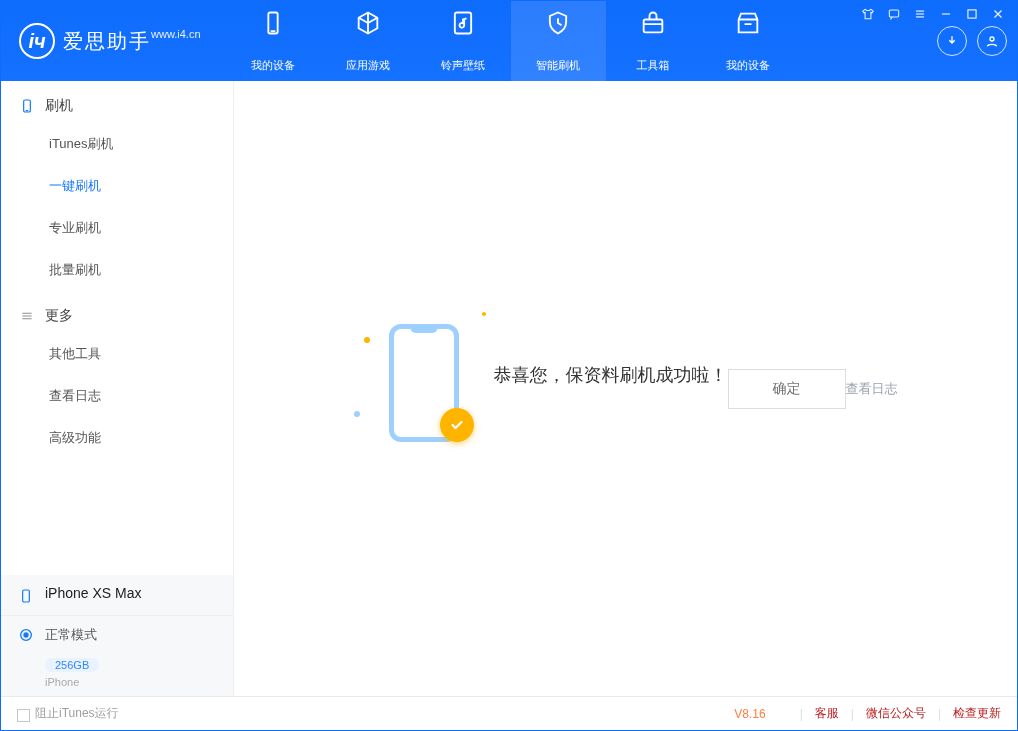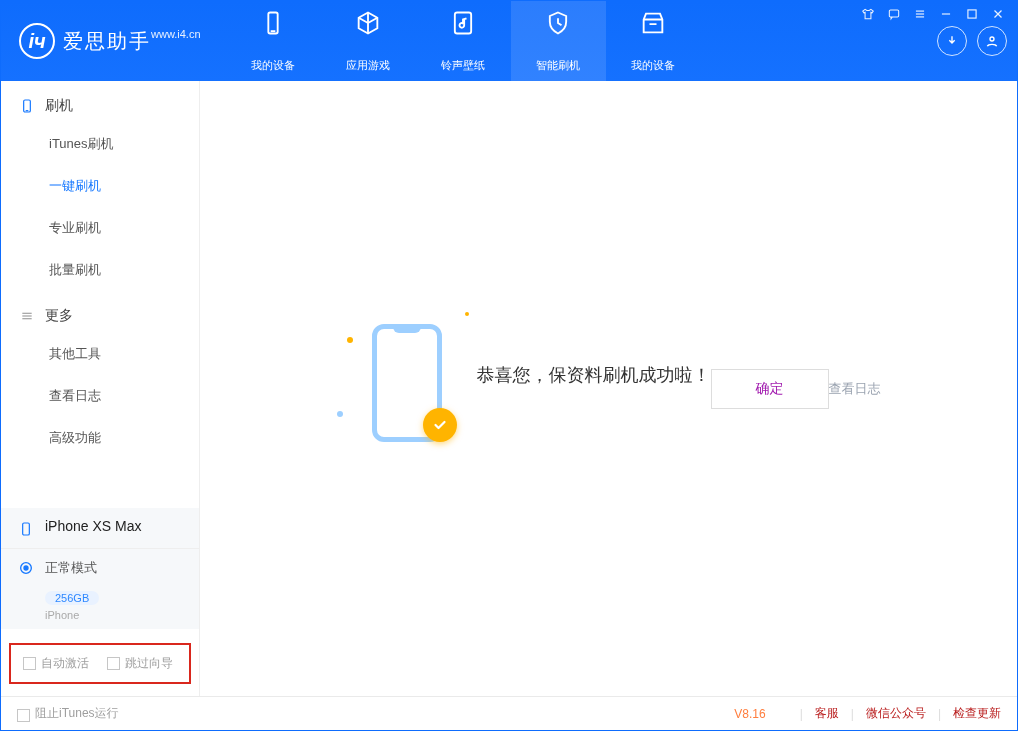--- a/index.html
+++ b/index.html
@@ -15,21 +15,21 @@
 .nav-tab { width: 95px; display: flex; flex-direction: column; align-items: center; justify-content: center; cursor: pointer; position: relative; }
 .nav-tab.active { background: rgba(255,255,255,0.12); }
 .nav-tab .tab-icon { width: 28px; height: 28px; margin-bottom: 6px; }
 .nav-tab .tab-label { font-size: 11px; margin-top: 15px; }
 .titlebar-spacer { flex: 1; }
 .title-actions { display: flex; align-items: center; gap: 10px; }
 .window-controls { position: absolute; top: 6px; right: 12px; display: flex; gap: 12px; color: #fff; }
 .win-ctrl { cursor: pointer; opacity: 0.9; }
 .circle-icon-btn { width: 30px; height: 30px; border-radius: 50%; border: 1.5px solid rgba(255,255,255,0.8); display: flex; align-items: center; justify-content: center; cursor: pointer; }
 .body { flex: 1; display: flex; overflow: hidden; }
-.sidebar { width: 199px; border-right: 1px solid #eee; display: flex; flex-direction: column; background: #fff; }
+.sidebar { width: 233px; border-right: 1px solid #eee; display: flex; flex-direction: column; background: #fff; }
 .side-group-header { display: flex; align-items: center; padding: 16px 18px 8px 18px; font-size: 14px; color: #444; }
 .side-group-header .sg-icon { margin-right: 10px; }
 .side-item { padding: 12px 10px 12px 48px; font-size: 13px; color: #555; cursor: pointer; }
 .side-item.active { color: #1678ff; }
 .device-strip { margin-top: auto; }
 .device-row { display: flex; align-items: center; padding: 10px 16px; background: #f6f8fa; border-top: 1px solid #eee; font-size: 13px; cursor: pointer; }
 .device-row .dicon { width: 18px; height: 18px; margin-right: 10px; display: flex; align-items: center; justify-content: center; }
 .device-name { color: #222; font-weight: 500; font-size: 14px; }
 .badge { display: inline-block; background: #e9f2ff; color: #2e88ff; border-radius: 10px; padding: 1px 10px; font-size: 11px; margin-top: 4px; }
 .device-detail { padding: 0 16px 8px 44px; background: #f6f8fa; }
@@ -40,21 +40,21 @@
 .main { flex: 1; position: relative; display: flex; flex-direction: row; align-items: center; justify-content: center; }
 .illustration { width: 140px; height: 150px; position: relative; margin-bottom: 24px; }
 .phone-shape { position: absolute; left: 35px; top: 22px; width: 70px; height: 118px; border: 5px solid #9dcfff; border-radius: 12px; background: #fff; }
 .phone-notch { position: absolute; top: -3px; left: 50%; transform: translateX(-50%); width: 28px; height: 7px; background: #9dcfff; border-radius: 0 0 6px 6px; }
 .badge-check { position: absolute; right: 20px; bottom: 10px; width: 34px; height: 34px; background: #ffb400; border-radius: 50%; display: flex; align-items: center; justify-content: center; box-shadow: 0 2px 6px rgba(255,180,0,0.5); }
 .sparkle { position: absolute; width: 6px; height: 6px; background: #ffb400; border-radius: 50%; }
 .sparkle.a { left: 10px; top: 35px; }
 .sparkle.b { right: 8px; top: 10px; width:4px;height:4px;}
 .sparkle.c { left: 0px; bottom: 35px; background: #9dcfff; }
 .success-text { font-size: 18px; color: #333; margin-bottom: 28px; }
-.btn-ok { border: 1px solid #ddd; background: #fff; padding: 10px 44px; font-size: 14px; color: #a21caf; cursor: pointer; }
+.btn-ok { border: 1px solid #ddd; background: #fff; padding: 10px 44px; font-size: 14px; color: #737373; cursor: pointer; }
 .link-log { color: #9aa3b0; font-size: 13px; cursor: pointer; }
 .statusbar { height: 34px; border-top: 1px solid #eaeaea; display: flex; align-items: center; padding: 0 16px; font-size: 12px; color: #888; }
 .statusbar .st-chk { display: flex; align-items: flex-end; color: #9e9e9e; cursor: pointer; }
 .statusbar-spacer { flex: 1; }
 .version { color: #ff7e3e; margin-right: 22px; }
 .sb-link { color: #b91c1c; cursor: pointer; }
 .sb-sep { color: #ddd; margin: 0 12px; }
 svg { display: block; }
 </style>
 </head>
@@ -104,20 +104,29 @@
           <svg viewBox="0 0 24 24" width="28" height="28" fill="none" stroke="#fff" stroke-width="1.6">
               <path d="M12 3l7 3v5c0 5-3 8-7 10-4-2-7-5-7-10V6l7-3z"></path>
               <path d="M12 8v4l3 2"></path>
             </svg>
         </span>
         <span class="tab-label">智能刷机</span>
       </div>
       <div class="nav-tab">
         <span class="tab-icon">
           <svg viewBox="0 0 24 24" width="28" height="28" fill="none" stroke="#fff" stroke-width="1.6">
+              <rect x="4" y="9" width="16" height="11" rx="1.5"></rect>
+              <path d="M9 9V6a3 3 0 0 1 6 0v3M4 13h16"></path>
+            </svg>
+        </span>
+        <span class="tab-label">工具箱</span>
+      </div>
+      <div class="nav-tab">
+        <span class="tab-icon">
+          <svg viewBox="0 0 24 24" width="28" height="28" fill="none" stroke="#fff" stroke-width="1.6">
               <path d="M4 9l2-5h12l2 5v11H4V9z"></path>
               <path d="M4 9h16M9 13h6"></path>
             </svg>
         </span>
         <span class="tab-label">我的设备</span>
       </div>
     </div>
 
     <div class="titlebar-spacer"></div>
 
@@ -222,30 +231,20 @@
                 <circle cx="12" cy="12" r="3" fill="#1678ff"></circle>
               </svg>
           </span>
           <span>正常模式</span>
         </div>
         <div class="device-detail">
           <span class="badge">256GB</span>
           <div class="device-type">iPhone</div>
         </div>
 
-        <div class="opts-row">
-          <label class="opt-label">
-            <span class="chk"></span>
-            <span>自动激活</span>
-          </label>
-          <label class="opt-label">
-            <span class="chk"></span>
-            <span>跳过向导</span>
-          </label>
-        </div>
       </div>
 
     </div>
 
     <div class="main">
       <div class="illustration">
         <div class="sparkle a"></div>
         <div class="sparkle b"></div>
         <div class="sparkle c"></div>
         <div class="phone-shape">

